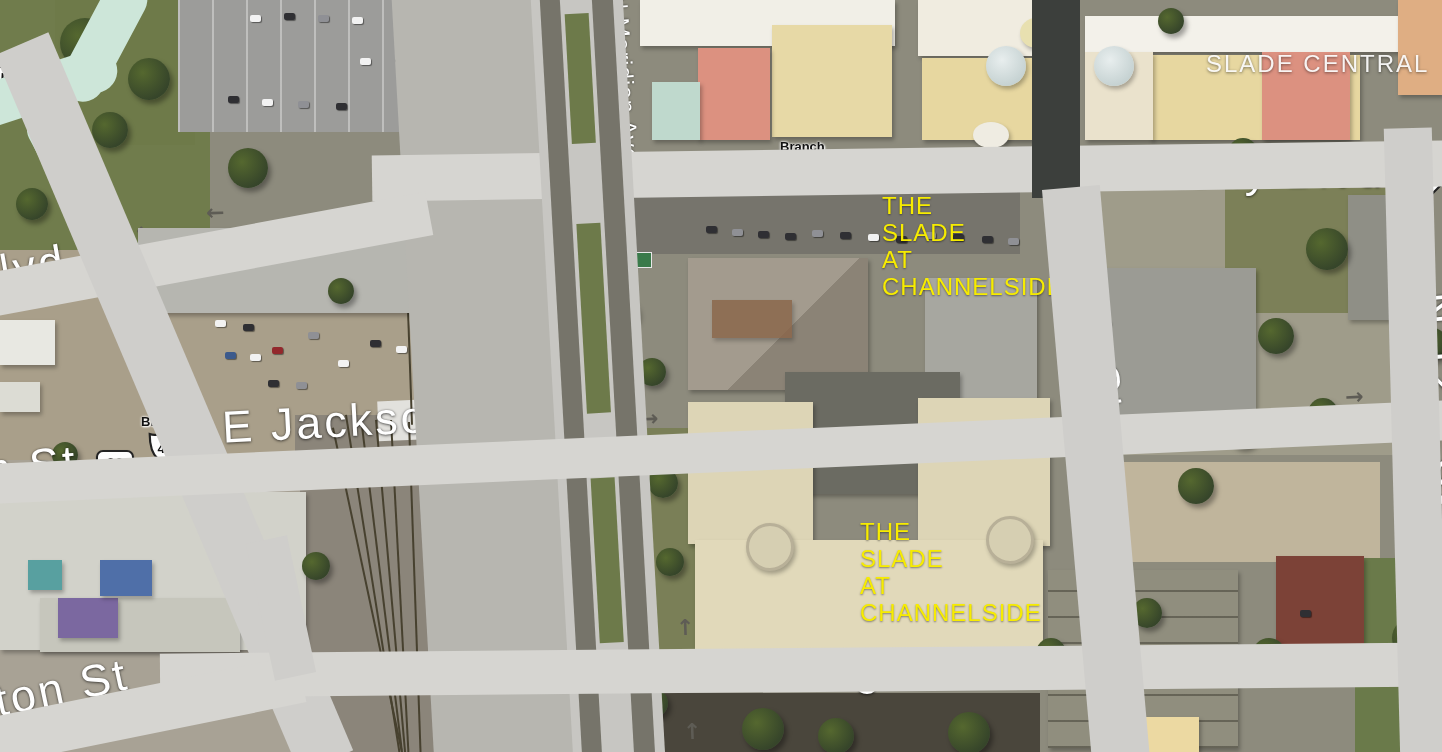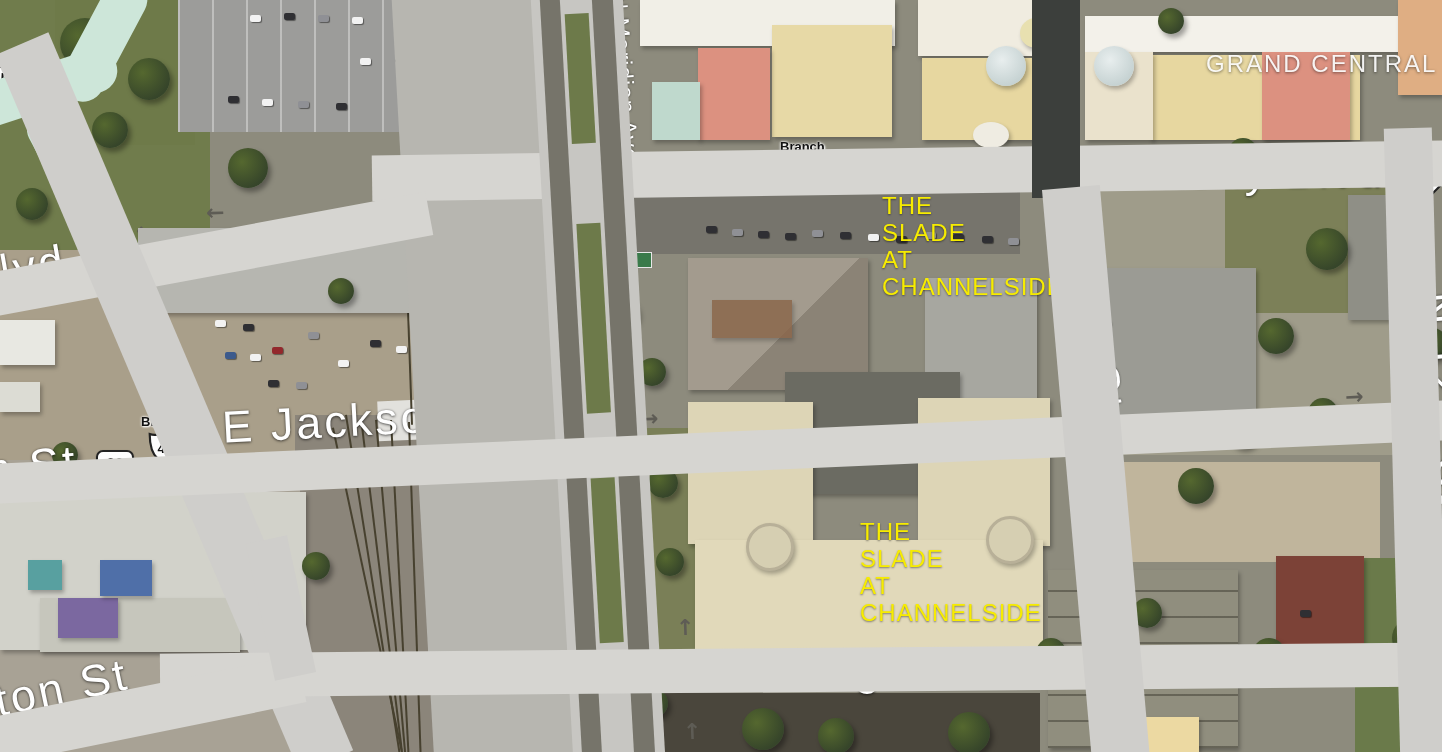--- a/index.html
+++ b/index.html
@@ -311,21 +311,21 @@
     <div class="lbl big" style="left:222px;top:394px;transform:rotate(-3deg);">E Jackson St</div>
     <div class="lbl big" style="left:640px;top:644px;transform:rotate(-0.5deg);">E Washington St</div>
     <div class="lbl big vlabel" style="left:1098px;top:200px;transform:rotate(80deg);">N 11th St</div>
     <div class="lbl big vlabel" style="left:1462px;top:290px;transform:rotate(85deg);">N 12th St</div>
     <div class="lbl med vlabel" style="left:632px;top:-8px;transform:rotate(86deg);">N Meridian Ave</div>
     <div class="lbl med vlabel" style="left:36px;top:86px;transform:rotate(55deg);">N Nebraska Ave</div>
     <div class="lbl big" style="left:0;top:240px;transform:rotate(-10deg);">lvd</div>
     <div class="lbl big" style="left:-14px;top:440px;transform:rotate(-6deg);">n St</div>
     <div class="lbl big" style="left:-6px;top:662px;transform:rotate(-12deg);">ton St</div>
     <div class="lbl big vlabel" style="left:645px;top:705px;transform:rotate(82deg);">N</div>
-    <div class="place" style="left:1206px;top:50px;">GRAND CENTRAL</div>
+    <div class="place" style="left:1206px;top:50px;">SLADE CENTRAL</div>
     <div class="yellow" style="left:882px;top:192px;">THE
 SLADE
 AT
 CHANNELSIDE</div>
     <div class="yellow" style="left:860px;top:518px;">THE
 SLADE
 AT
 CHANNELSIDE</div>
   </div>
 </div>

